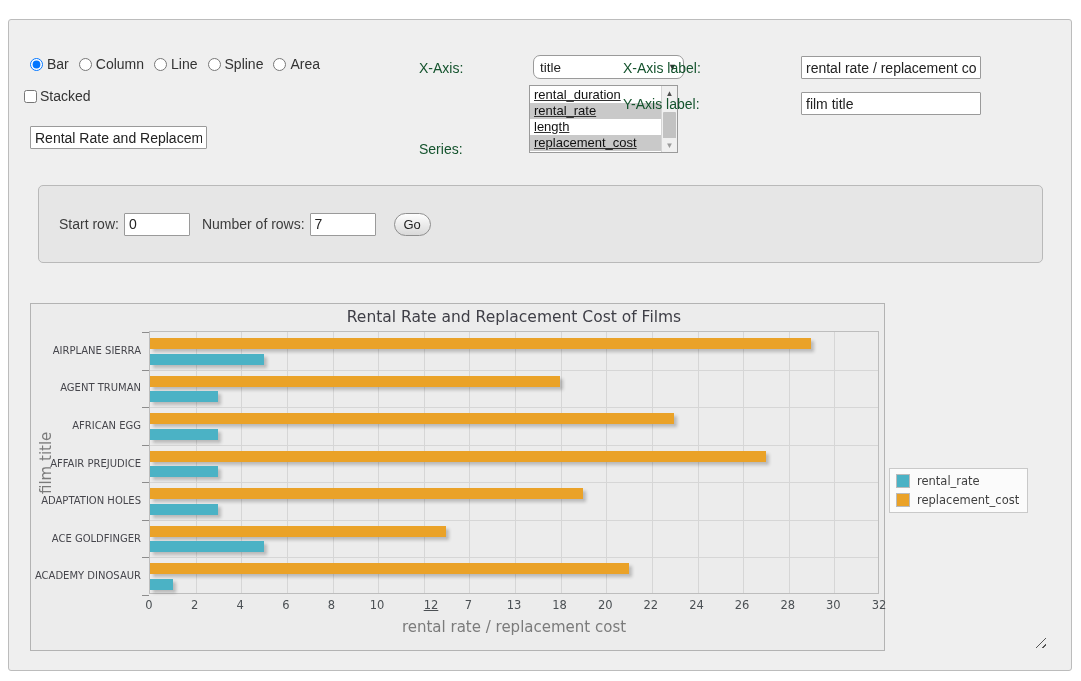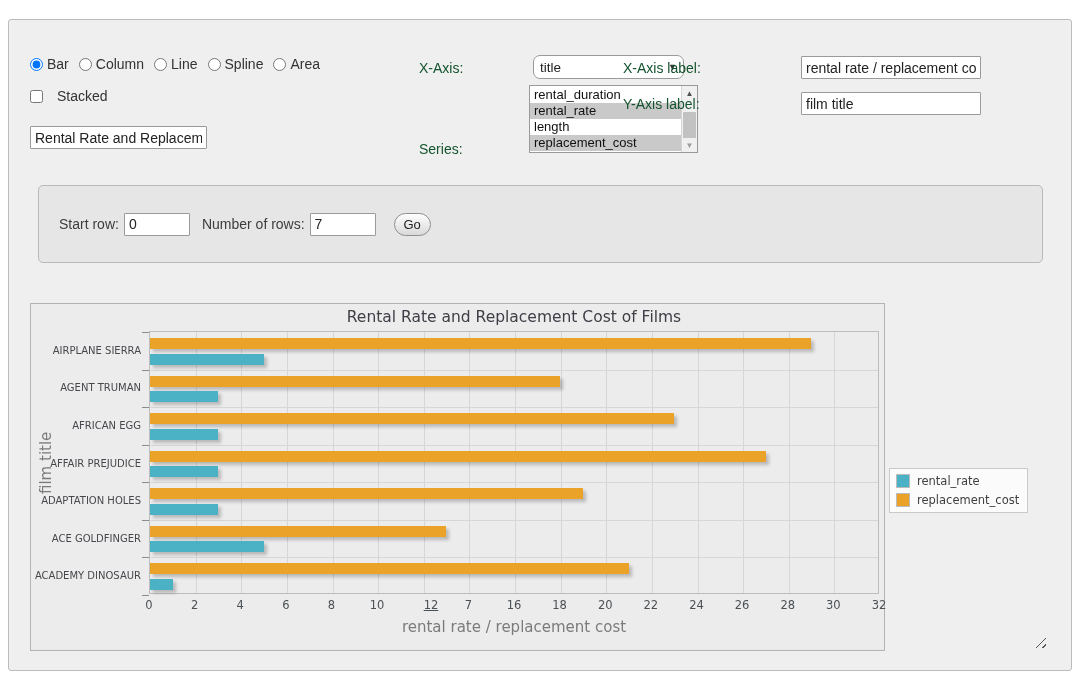--- a/index.html
+++ b/index.html
@@ -11,39 +11,39 @@
     background:#efefef; border:1px solid #bcbcbc; border-radius:3px; }
   .legendbox { position:absolute; left:16px; top:-15px; padding:5px 13px;
     background:#ffffff; border:1px solid #a6a6a6; border-radius:2px;
     font-weight:bold; font-size:14px; color:#333;
     box-shadow:2px 2px 4px rgba(0,0,0,.18); white-space:nowrap; }
 
   
   .radio-row { position:absolute; left:21px; top:36px; display:flex; align-items:center; gap:10px; }
   .radio-row label { display:flex; align-items:center; gap:4px; cursor:default; }
   input[type=radio], input[type=checkbox] { width:13px; height:13px; margin:0; }
-  .stacked-row { position:absolute; left:21px; top:68px; display:flex; align-items:center; gap:14px; }
+  .stacked-row { position:absolute; left:15px; top:68px; display:flex; align-items:center; gap:3px; }
 
   .txt { background:#fff; border:1px solid #9a9a9a; height:23px; font-size:14px;
     font-family:"Liberation Sans",sans-serif; padding:2px 4px; color:#222; border-radius:1px; }
   .title-input { position:absolute; left:21px; top:106px; width:177px; }
 
   .lbl { position:absolute; text-align:left; color:#14532d; }
   .xaxis-caption  { left:410px; top:40px;  width:108px; }
   .series-caption { left:410px; top:121px; width:108px; }
   .xlabel-caption { left:614px; top:40px;  width:172px; }
   .ylabel-caption { left:614px; top:76px;  width:172px; }
 
   .select { position:absolute; left:524px; top:35px; width:151px; height:24px;
     background:#fff; border:1px solid #9a9a9a; border-radius:7px;
     display:flex; align-items:center; padding:0 6px; font-size:13.5px; color:#222; }
   .select .caret { margin-left:auto; font-size:9px; color:#333; }
 
-  .listbox { position:absolute; left:520px; top:65px; width:169px; height:68px;
-    background:#fff; border:1px solid #9a9a9a; display:flex; }
+  .listbox { position:absolute; left:520px; top:65px; width:149px; height:68px;
+    background:#fff; border:1px solid #9a9a9a; display:flex;text-decoration:underline; }
   .opts { flex:1; overflow:hidden; padding-top:1px; }
   .opt { height:16px; line-height:16px; font-size:13px; padding-left:4px; color:#111;
     white-space:nowrap; }
   .opt.sel { background:#c9c9c9; }
   .sbar { width:16px; background:#f0f0f0; border-left:1px solid #d5d5d5; position:relative; }
   .sbtn { position:absolute; left:0; width:100%; height:14px; font-size:8px; color:#4f4f4f;
     display:flex; align-items:center; justify-content:center; background:#f0f0f0; }
   .sbtn.up { top:0; }
   .sbtn.down { bottom:0; color:#9b9b9b; }
   .sthumb { position:absolute; left:1px; width:13px; top:40%; height:42%;
@@ -228,21 +228,21 @@
       </div>
     <div class="grip"></div>
   <div class="xtick" style="left: 118px;">0</div>
       <div class="xtick" style="left: 163.625px;">2</div>
       <div class="xtick" style="left: 209.25px;">4</div>
       <div class="xtick" style="left: 254.875px;">6</div>
       <div class="xtick" style="left: 300.5px;">8</div>
       <div class="xtick" style="left: 346.125px;">10</div>
       <div class="xtick" style="left: 400px; text-decoration: underline;">12</div>
       <div class="xtick" style="left: 437.375px;">7</div>
-      <div class="xtick" style="left: 483px;">16</div>
+      <div class="xtick" style="left: 483px;">13</div>
       <div class="xtick" style="left: 528.625px;">18</div>
       <div class="xtick" style="left: 574.25px;">20</div>
       <div class="xtick" style="left: 619.875px;">22</div>
       <div class="xtick" style="left: 665.5px;">24</div>
       <div class="xtick" style="left: 711.125px;">26</div>
       <div class="xtick" style="left: 756.75px;">28</div>
       <div class="xtick" style="left: 802.375px;">30</div>
       <div class="xtick" style="left: 848px;">32</div>
       <div class="cat" style="top: 40.7857px;">AIRPLANE SIERRA</div>
       <div class="cat" style="top: 78.3571px;">AGENT TRUMAN</div>

